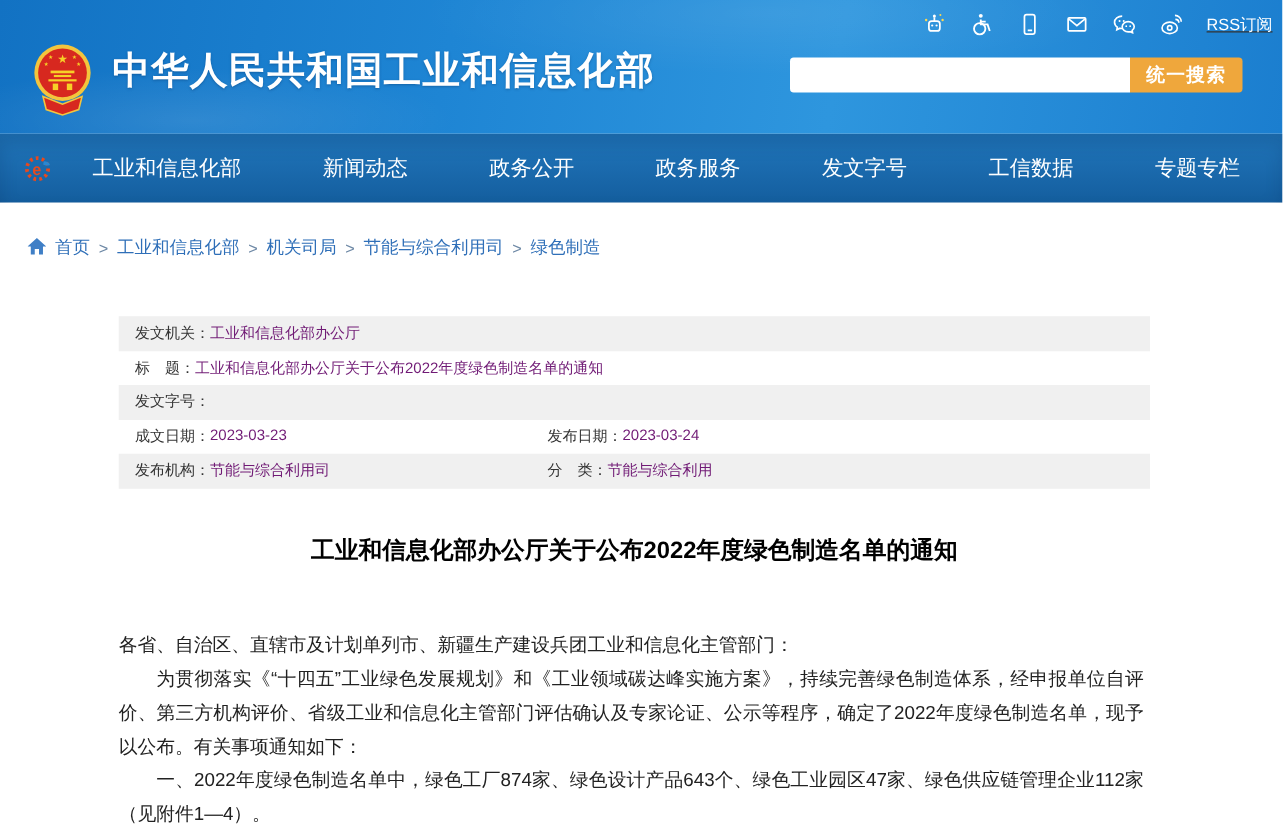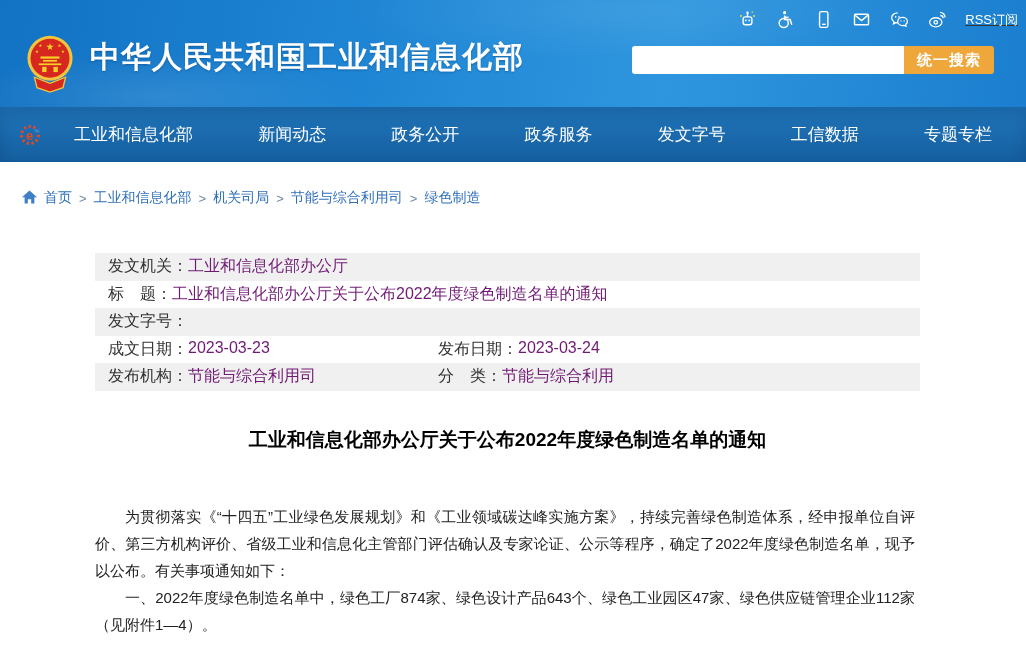--- a/index.html
+++ b/index.html
@@ -71,21 +71,21 @@
     padding: 26px 0 0 22px; font-size: 14px; height: 46px;
   }
   .home-icon { flex: none; display: block; margin-top: -2px; }
   .crumb { color: #2f6fb8; text-decoration: none; cursor: pointer; white-space: nowrap; }
   .crumb-sep { color: #6d88a5; font-size: 13px; }
 
   
   .content { width: 825px; margin-left: 95px; }
   .meta-table { margin-top: 45px; }
   .meta-row { display: flex; align-items: center; height: 27.5px; padding-left: 13px;
-              font-size: 16px; color: #333; }
+              font-size: 12px; color: #333; }
   .meta-row.alt { background: #f0f0f0; }
   .meta-cell { display: flex; white-space: pre; }
   .meta-cell.first { width: 330px; flex: none; }
   .meta-label { color: #333; }
   .meta-value { color: #701a75; }
 
   .article-title {
     margin-top: 36px; text-align: center;
     font-size: 19px; font-weight: bold; color: #000;
   }
@@ -234,17 +234,18 @@
           <div class="meta-cell first"><span class="meta-label">成文日期：</span><span class="meta-value">2023-03-23</span></div>
           <div class="meta-cell"><span class="meta-label">发布日期：</span><span class="meta-value">2023-03-24</span></div>
         </div>
         <div class="meta-row alt">
           <div class="meta-cell first"><span class="meta-label">发布机构：</span><span class="meta-value">节能与综合利用司</span></div>
           <div class="meta-cell"><span class="meta-label">分　类：</span><span class="meta-value">节能与综合利用</span></div>
         </div>
       </div>
     <h1 class="article-title">工业和信息化部办公厅关于公布2022年度绿色制造名单的通知</h1>
     <div class="article-body">
+        <p>各省、自治区、直辖市及计划单列市、新疆生产建设兵团工业和信息化主管部门：</p>
         <p class="indent">为贯彻落实《“十四五”工业绿色发展规划》和《工业领域碳达峰实施方案》，持续完善绿色制造体系，经申报单位自评价、第三方机构评价、省级工业和信息化主管部门评估确认及专家论证、公示等程序，确定了2022年度绿色制造名单，现予以公布。有关事项通知如下：</p>
         <p class="indent">一、2022年度绿色制造名单中，绿色工厂874家、绿色设计产品643个、绿色工业园区47家、绿色供应链管理企业112家（见附件1—4）。</p>
       </div>
   </main>
 </div>
 
 </body></html>

